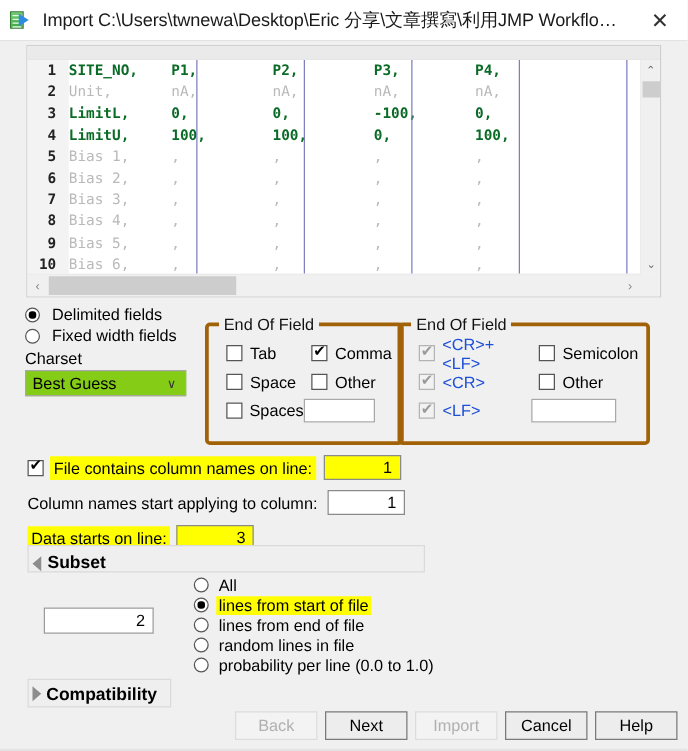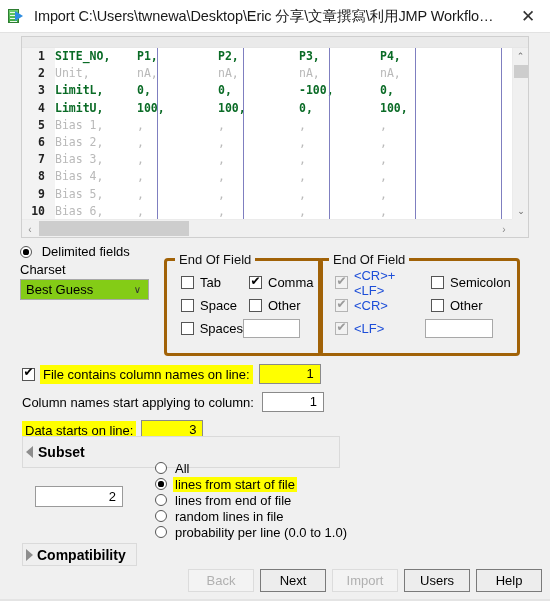--- a/index.html
+++ b/index.html
@@ -165,23 +165,23 @@
   }
   .numfield.hl { background:#ffff00; }
   #cn-row2 { display:flex; align-items:center; height:26px; margin-top:4px; }
   #cn-row2 .txt { font-size:13px; }
   #cn-row3 { display:flex; align-items:center; height:22px; margin-top:4px;}
   #cn-row3 .txt { font-size:13px; padding:2px 3px; }
   #cn-row3 .numfield { width:62px; }
 
   
   #subset-hdr {
-    position:absolute; left:22px; top:436px; width:318px; height:32px;
+    position:absolute; left:22px; top:436px; width:318px; height:22px;
     background:#efefef; border:1px solid #dadada;
-    display:flex; align-items:center;
+    display:flex; align-items:flex-end;
   }
   #subset-hdr .tri {
     width:0;height:0; margin-left:3px;
     border-top:6px solid transparent; border-bottom:6px solid transparent;
     border-right:7px solid #8d8d8d;
   }
   #subset-hdr .t { font-weight:bold; font-size:14px; margin-left:5px; }
   #subset-body { position:absolute; left:22px; top:460px; width:330px; }
   #subset-count {
     position:absolute; left:13px; top:26px; width:88px; height:21px;
@@ -272,20 +272,24 @@
     <div class="arr" style="position:absolute;right:0;top:0;">›</div>
   </div>
   <div id="corner"></div>
 </div>
 
 <div id="left-opts">
   <div class="opt-line">
     <span class="radio-outer on"></span>
     <span class="lbl">Delimited fields</span>
   </div>
+  <div class="opt-line">
+    <span class="radio-outer"></span>
+    <span class="lbl">Fixed width fields</span>
+  </div>
   <div id="charset-label">Charset</div>
   <div id="charset-select">
     <span>Best Guess</span>
     <span class="caret">∨</span>
   </div>
 </div>
 
 <fieldset id="eof-box">
   <legend>End Of Field</legend>
   <div class="cbrow">
@@ -396,16 +400,16 @@
 
 <div id="compat">
   <span class="tri"></span>
   <span class="t">Compatibility</span>
 </div>
 
 <div id="buttons">
   <div class="btn disabled">Back</div>
   <div class="btn strong">Next</div>
   <div class="btn disabled">Import</div>
-  <div class="btn strong">Users</div>
+  <div class="btn strong">Cancel</div>
   <div class="btn strong">Help</div>
 </div>
 <div id="footer-line"></div>
 
 </body></html>

